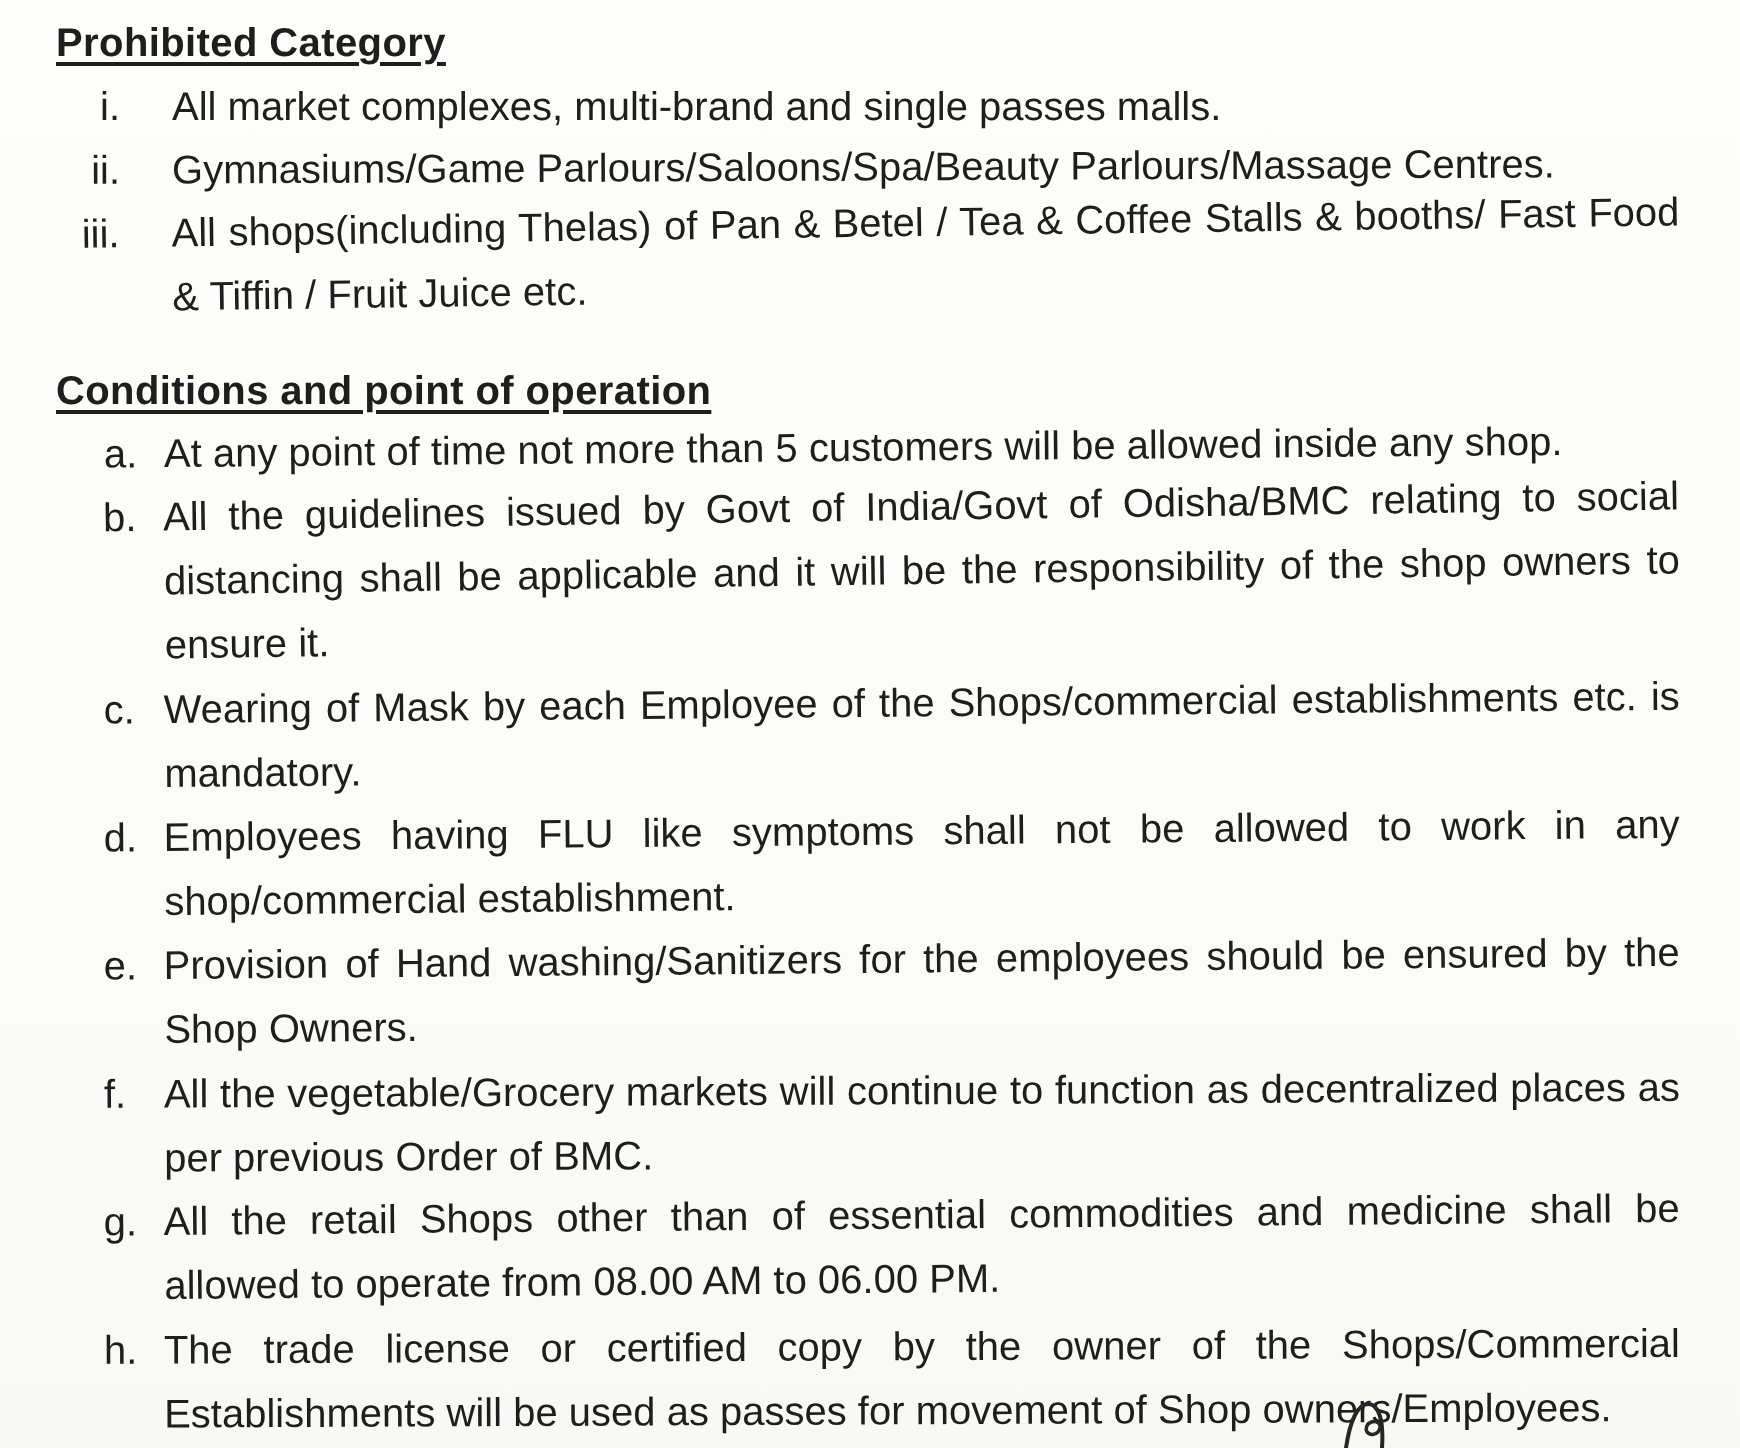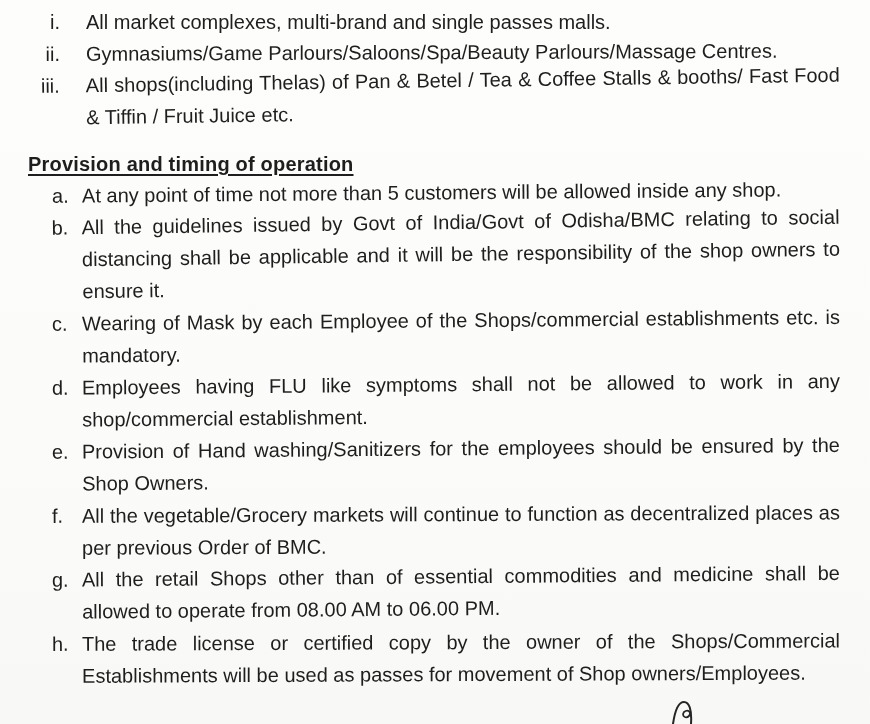--- a/index.html
+++ b/index.html
@@ -66,37 +66,38 @@
     position: absolute;
     left: 668px;
     top: 700px;
   }
 </style>
 </head>
 <body>
 
 <div class="page">
 
+  <h2 class="heading">Prohibited Category</h2>
 
   <div class="list-roman">
     <div class="row">
       <span class="marker">i.</span>
       <span class="text">All market complexes, multi-brand and single passes malls.</span>
     </div>
     <div class="row t1">
       <span class="marker">ii.</span>
       <span class="text">Gymnasiums/Game Parlours/Saloons/Spa/Beauty Parlours/Massage Centres.</span>
     </div>
     <div class="row t3">
       <span class="marker">iii.</span>
       <span class="text">All shops(including Thelas) of Pan &amp; Betel / Tea &amp; Coffee Stalls &amp; booths/ Fast Food &amp; Tiffin / Fruit Juice etc.</span>
     </div>
   </div>
 
-  <h2 class="heading second">Provision and timing of operation</h2>
+  <h2 class="heading second">Conditions and point of operation</h2>
 
   <div class="list-alpha">
     <div class="row t2">
       <span class="marker">a.</span>
       <span class="text">At any point of time not more than 5 customers will be allowed inside any shop.</span>
     </div>
     <div class="row t3">
       <span class="marker">b.</span>
       <span class="text">All the guidelines issued by Govt of India/Govt of Odisha/BMC relating to social distancing shall be applicable and it will be the responsibility of the shop owners to ensure it.</span>
     </div>

